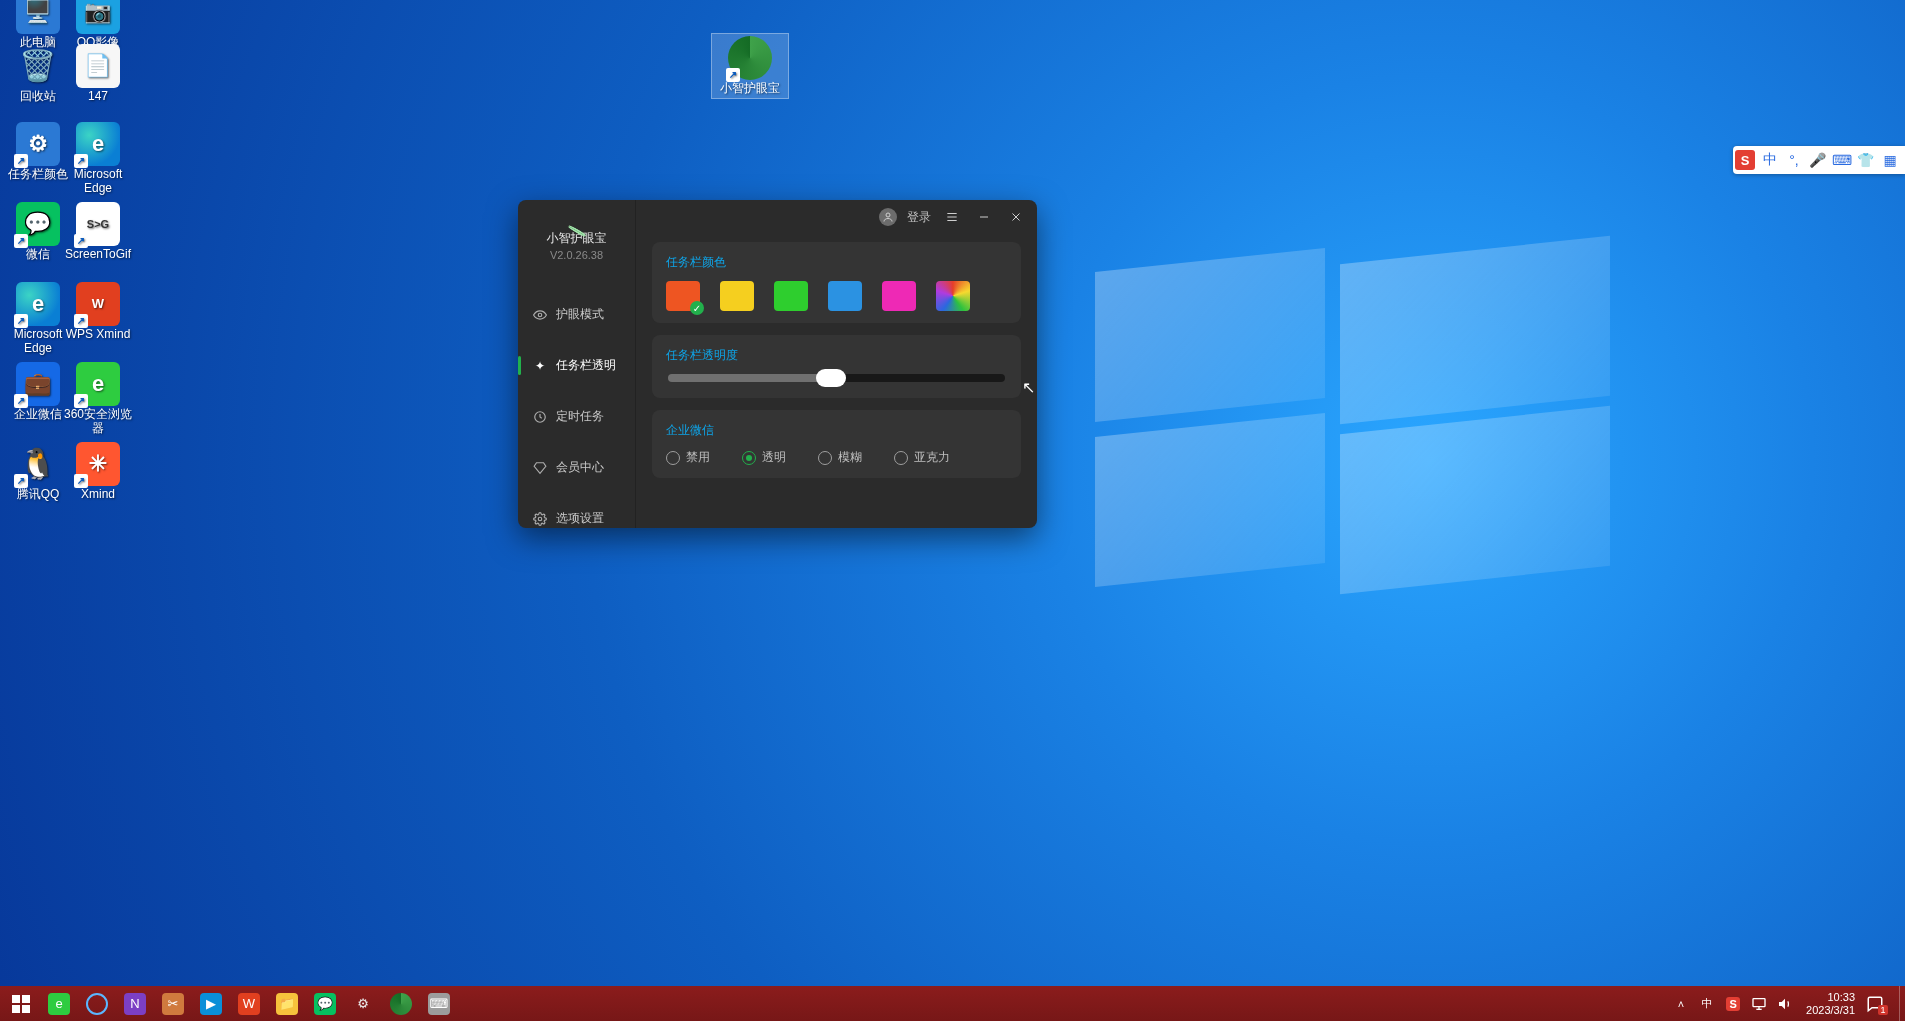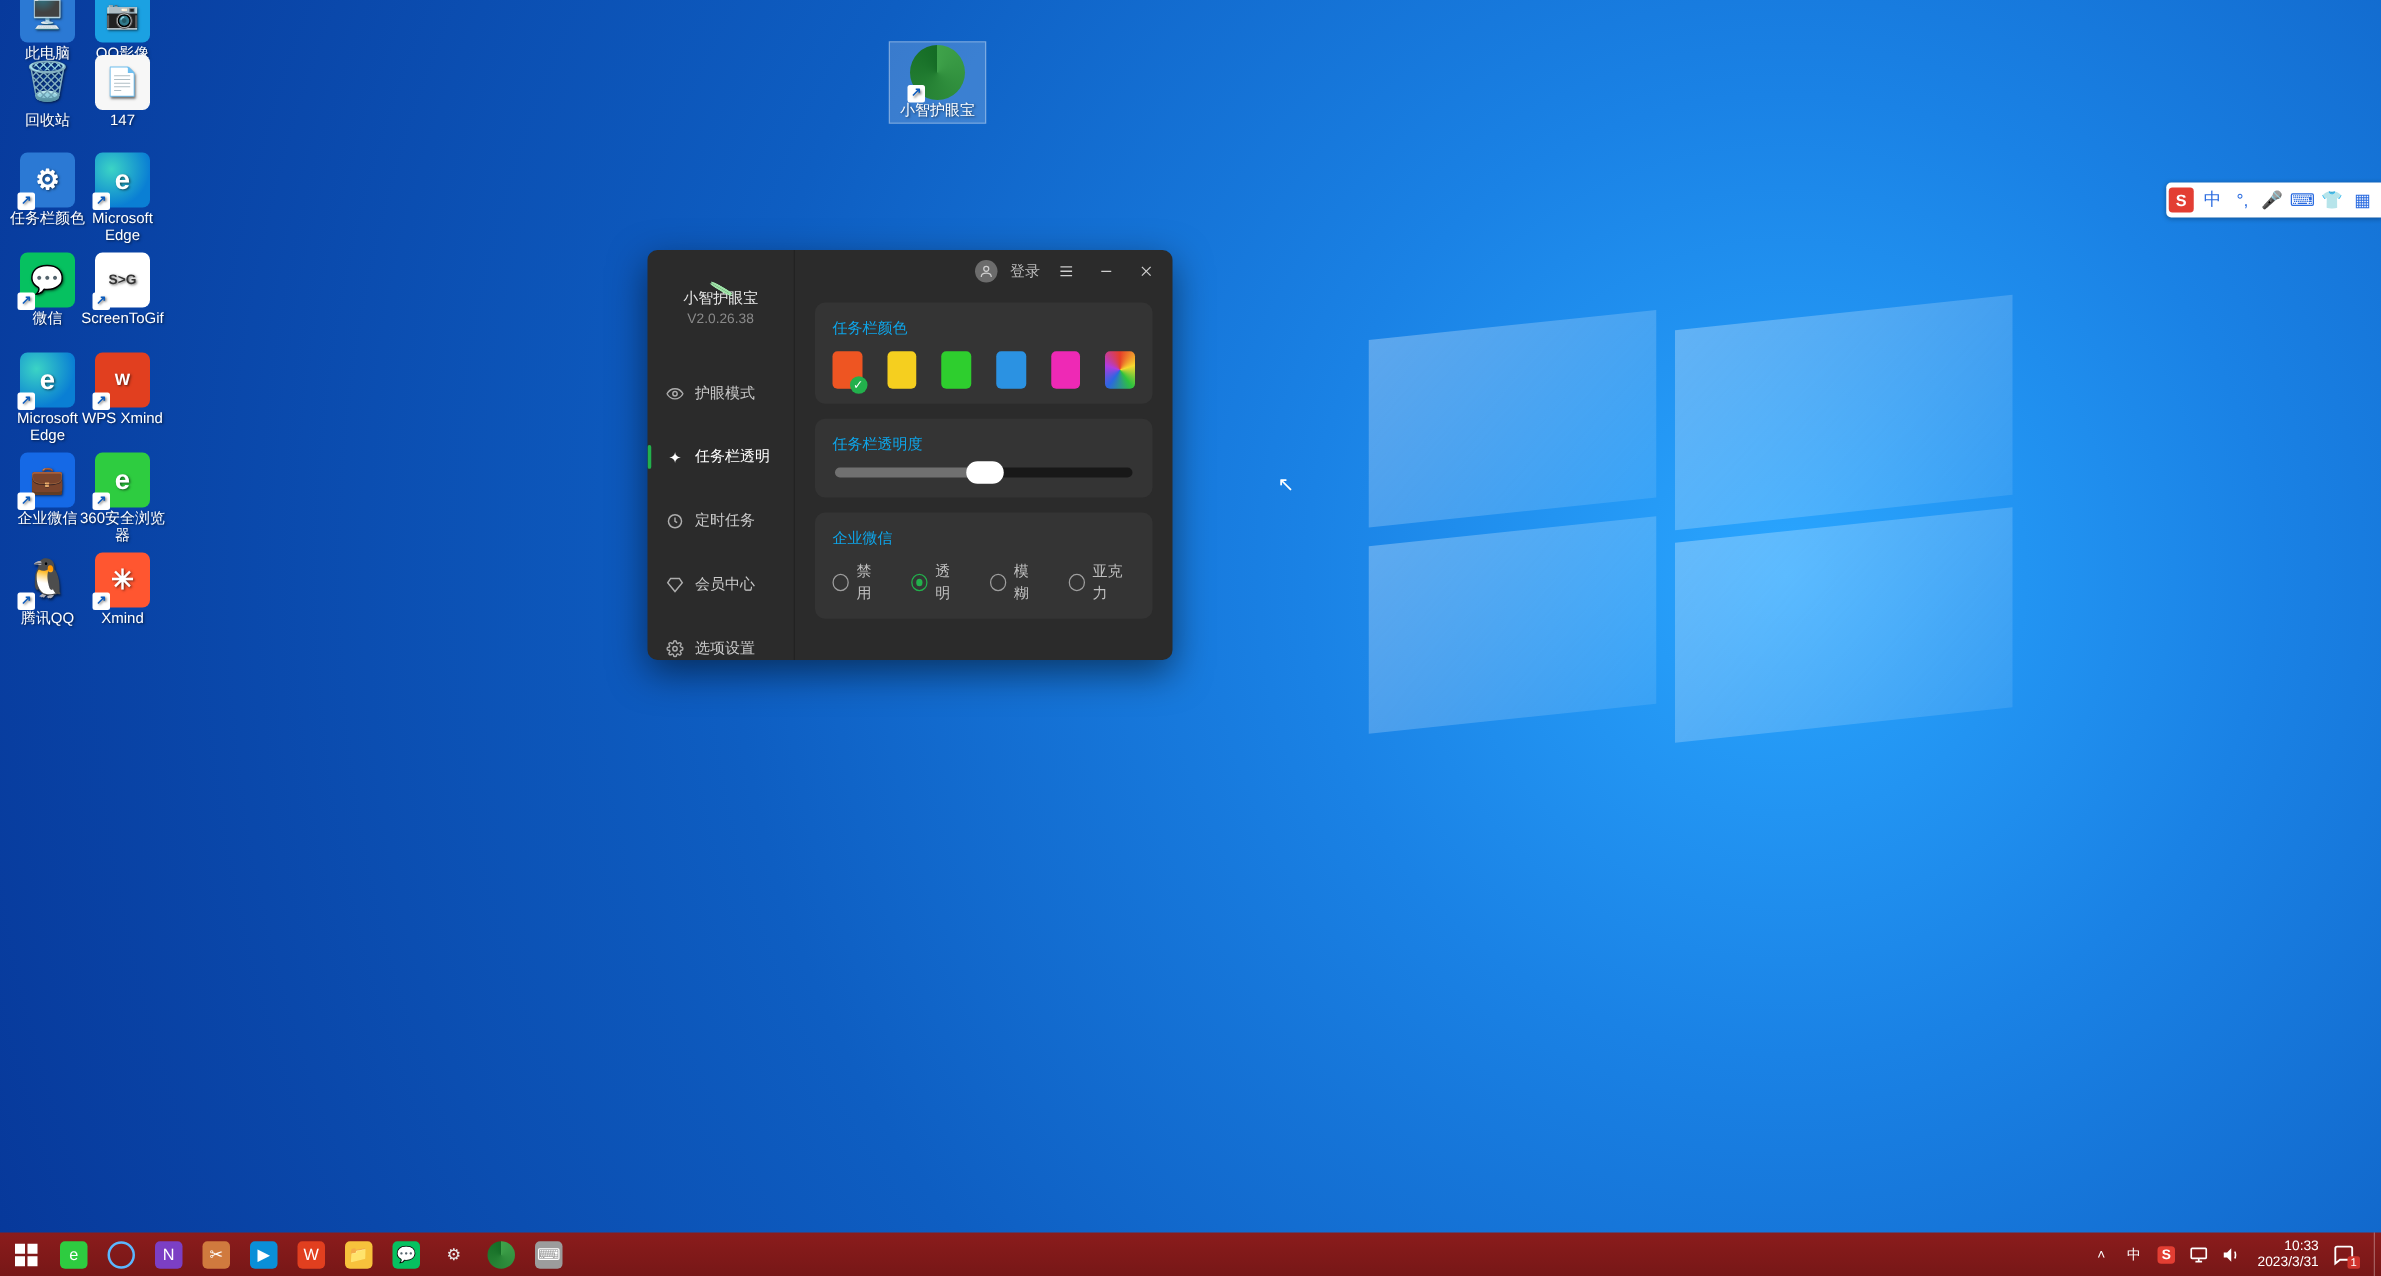--- a/index.html
+++ b/index.html
@@ -46,21 +46,21 @@
   .d-icon .shortcut-arrow{
     position:absolute;bottom:-2px;left:-2px;width:14px;height:14px;
     background:#fff;border-radius:2px;display:flex;align-items:center;justify-content:center;
     font-size:10px;color:#0b5bbd;
   }
   .d-icon.selected { background:rgba(255,255,255,0.18); outline:1px solid rgba(255,255,255,0.45); padding:2px 0;}
   
   
   .app {
     position:absolute; left:518px; top:200px;
-    width:420px; height:328px;
+    width:519px; height:328px;
     background:#2b2b2b; border-radius:8px;
     color:#d7d7d7; font-size:12px;
     display:flex; overflow:hidden;
     box-shadow: 0 10px 30px rgba(0,0,0,0.5);
   }
   .app .titlebar{
     position:absolute; top:0; right:0; height:34px;
     display:flex;align-items:center;gap:10px;padding-right:10px;
     font-size:12px;color:#bdbdbd;z-index:5;
   }
@@ -102,21 +102,21 @@
     color:#fff;font-size:10px;display:flex;align-items:center;justify-content:center;
   }
   .rainbow{background:conic-gradient(#e63e29,#f7d92f,#2ec23e,#2b67e0,#b03be0,#e63e29);}
 
   .slider{
     position:relative;height:8px;border-radius:6px;margin:6px 2px 4px 2px;
     background:linear-gradient(to right,#707070 0%, #707070 47%, #181818 47%, #181818 100%);
   }
   .thumb{position:absolute;top:-5px;width:30px;height:18px;border-radius:10px;background:#ffffff;left:44%;cursor:pointer;}
 
-  .radios{display:flex;gap:21px;align-items:center;color:#bfbfbf;font-size:12px;}
+  .radios{display:flex;gap:32px;align-items:center;color:#bfbfbf;font-size:12px;}
   .radio{display:flex;align-items:center;gap:6px;cursor:pointer;}
   .r-circle{width:14px;height:14px;border:1px solid #9e9e9e;border-radius:50%;position:relative;}
   .radio.checked .r-circle{border-color:#22b04c;}
   .radio.checked .r-circle::after{content:'';position:absolute;inset:3px;border-radius:50%;background:#22b04c;}
 
   
   .sogou-bar{
     position:absolute; right:0; top:146px;
     height:28px; background:#fff; border-radius:4px 0 0 4px;
     display:flex;align-items:center;gap:6px;padding:0 6px 0 2px;

